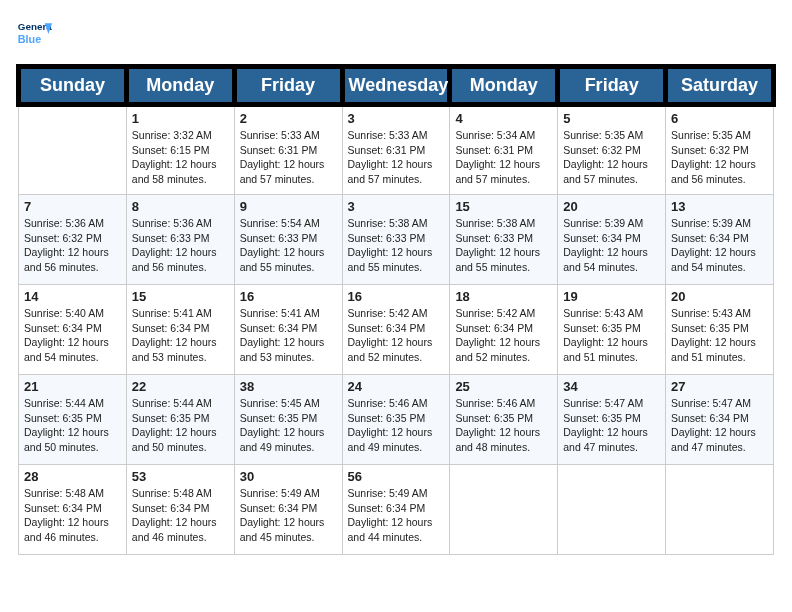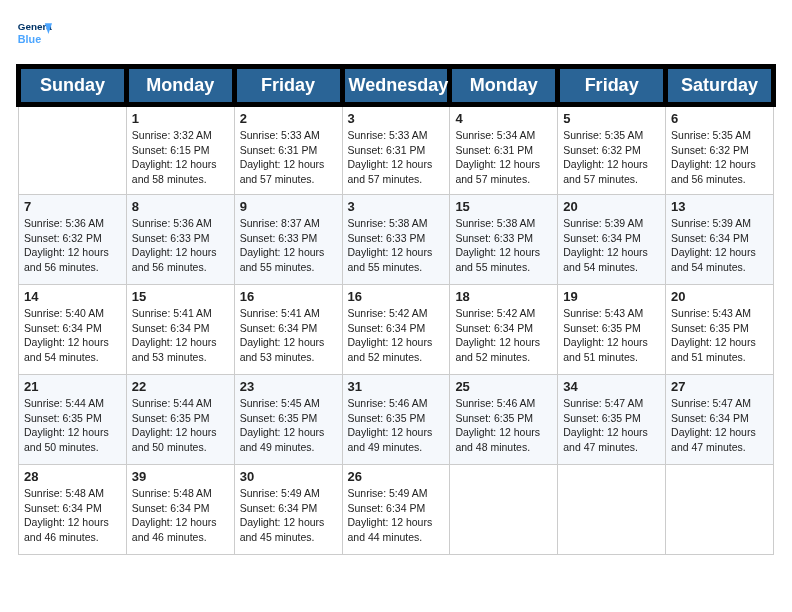--- a/index.html
+++ b/index.html
@@ -160,21 +160,21 @@
         <span class="cell-line">Daylight: 12 hours and 56 minutes.</span>
       </td>
         <td>
         <span class="day-num">8</span>
         <span class="cell-line">Sunrise: 5:36 AM</span>
         <span class="cell-line">Sunset: 6:33 PM</span>
         <span class="cell-line">Daylight: 12 hours and 56 minutes.</span>
       </td>
         <td>
         <span class="day-num">9</span>
-        <span class="cell-line">Sunrise: 8:37 AM</span>
+        <span class="cell-line">Sunrise: 5:54 AM</span>
         <span class="cell-line">Sunset: 6:33 PM</span>
         <span class="cell-line">Daylight: 12 hours and 55 minutes.</span>
       </td>
         <td>
         <span class="day-num">3</span>
         <span class="cell-line">Sunrise: 5:38 AM</span>
         <span class="cell-line">Sunset: 6:33 PM</span>
         <span class="cell-line">Daylight: 12 hours and 55 minutes.</span>
       </td>
         <td>
@@ -247,27 +247,27 @@
         <span class="cell-line">Sunset: 6:35 PM</span>
         <span class="cell-line">Daylight: 12 hours and 50 minutes.</span>
       </td>
         <td>
         <span class="day-num">22</span>
         <span class="cell-line">Sunrise: 5:44 AM</span>
         <span class="cell-line">Sunset: 6:35 PM</span>
         <span class="cell-line">Daylight: 12 hours and 50 minutes.</span>
       </td>
         <td>
-        <span class="day-num">23</span>
+        <span class="day-num">38</span>
         <span class="cell-line">Sunrise: 5:45 AM</span>
         <span class="cell-line">Sunset: 6:35 PM</span>
         <span class="cell-line">Daylight: 12 hours and 49 minutes.</span>
       </td>
         <td>
-        <span class="day-num">31</span>
+        <span class="day-num">24</span>
         <span class="cell-line">Sunrise: 5:46 AM</span>
         <span class="cell-line">Sunset: 6:35 PM</span>
         <span class="cell-line">Daylight: 12 hours and 49 minutes.</span>
       </td>
         <td>
         <span class="day-num">25</span>
         <span class="cell-line">Sunrise: 5:46 AM</span>
         <span class="cell-line">Sunset: 6:35 PM</span>
         <span class="cell-line">Daylight: 12 hours and 48 minutes.</span>
       </td>
@@ -285,33 +285,33 @@
       </td>
       </tr>
       <tr>
         <td>
         <span class="day-num">28</span>
         <span class="cell-line">Sunrise: 5:48 AM</span>
         <span class="cell-line">Sunset: 6:34 PM</span>
         <span class="cell-line">Daylight: 12 hours and 46 minutes.</span>
       </td>
         <td>
-        <span class="day-num">39</span>
+        <span class="day-num">53</span>
         <span class="cell-line">Sunrise: 5:48 AM</span>
         <span class="cell-line">Sunset: 6:34 PM</span>
         <span class="cell-line">Daylight: 12 hours and 46 minutes.</span>
       </td>
         <td>
         <span class="day-num">30</span>
         <span class="cell-line">Sunrise: 5:49 AM</span>
         <span class="cell-line">Sunset: 6:34 PM</span>
         <span class="cell-line">Daylight: 12 hours and 45 minutes.</span>
       </td>
         <td>
-        <span class="day-num">26</span>
+        <span class="day-num">56</span>
         <span class="cell-line">Sunrise: 5:49 AM</span>
         <span class="cell-line">Sunset: 6:34 PM</span>
         <span class="cell-line">Daylight: 12 hours and 44 minutes.</span>
       </td>
         <td class="empty"></td>
         <td class="empty"></td>
         <td class="empty"></td>
       </tr>
     </tbody>
 </table>

